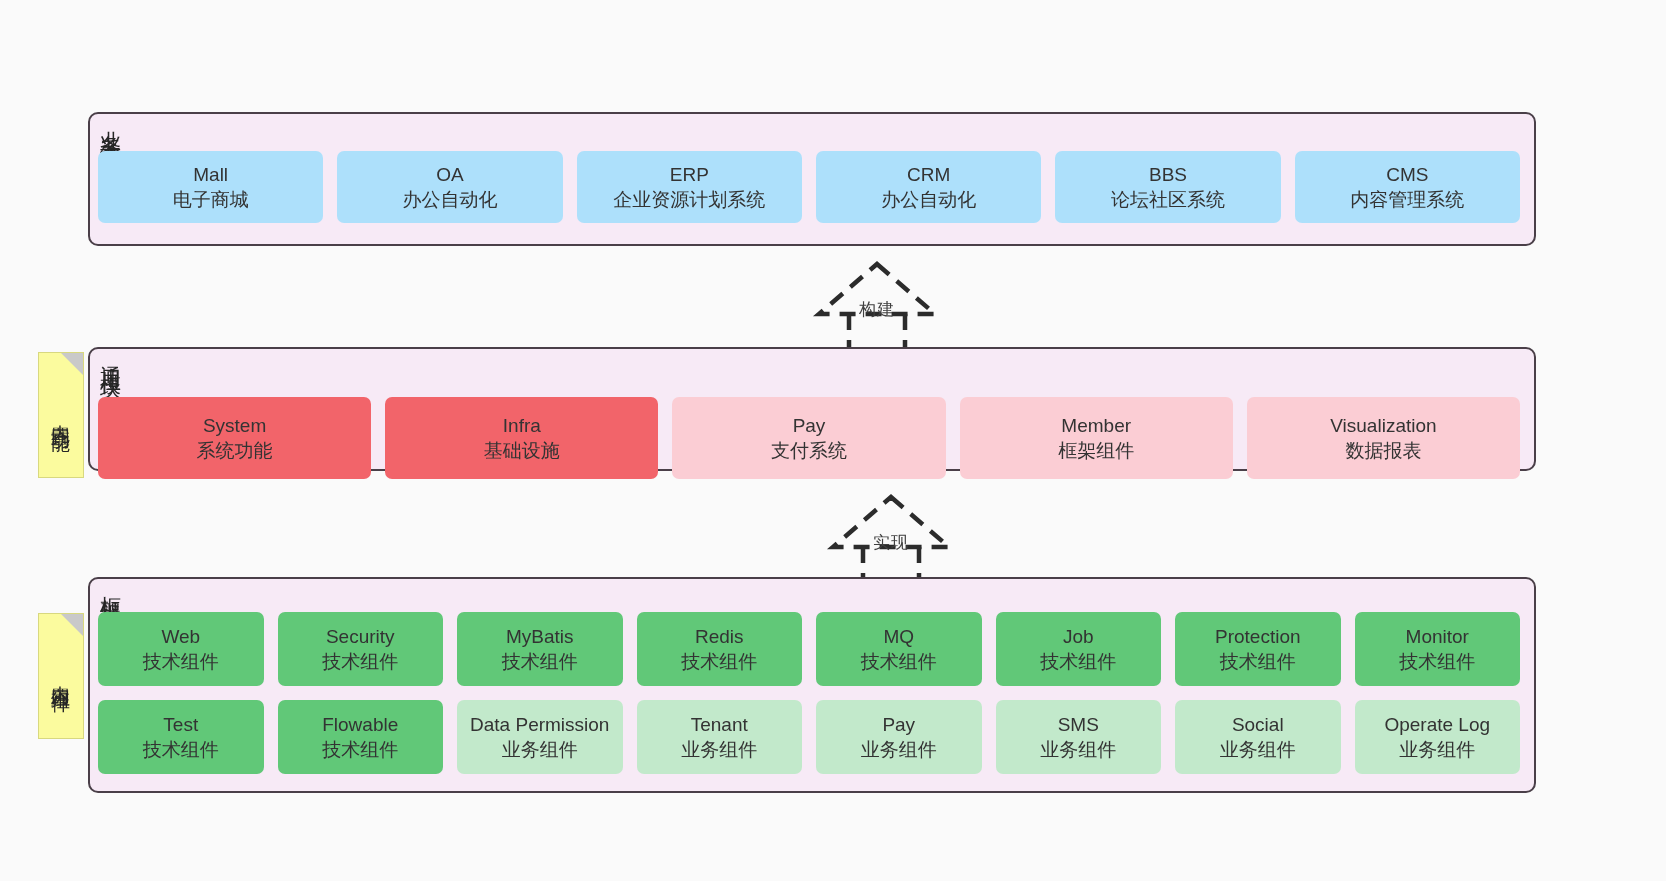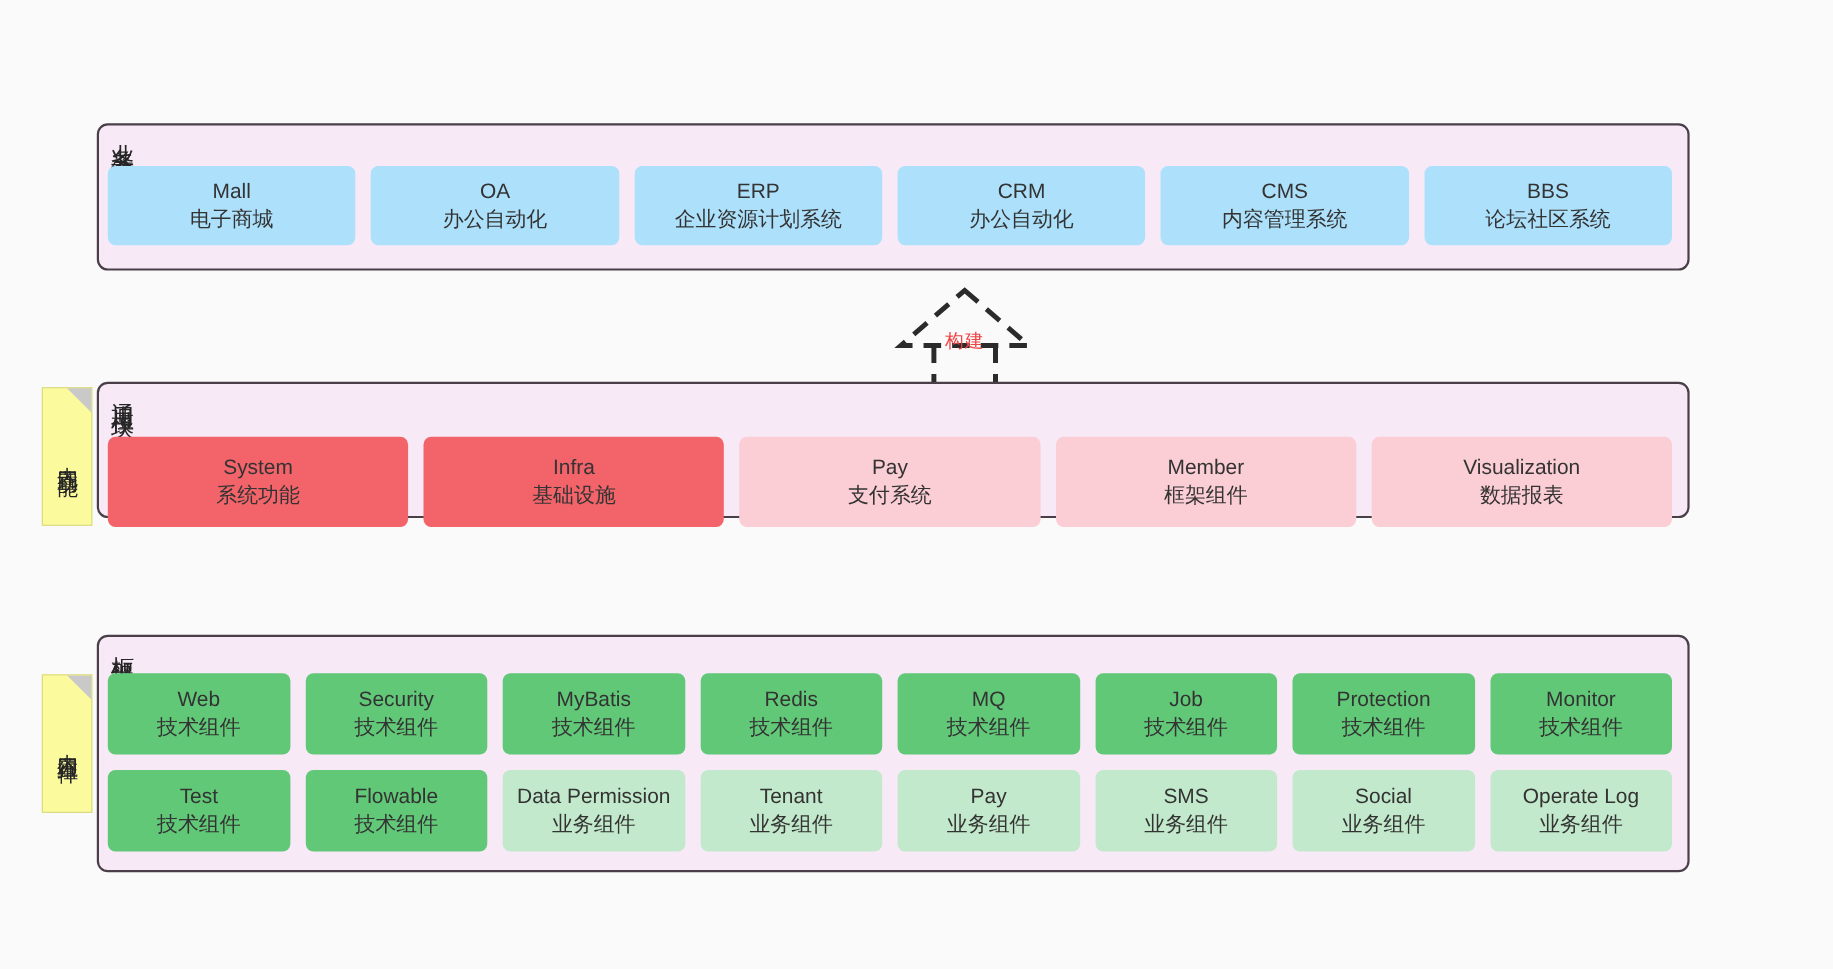--- a/index.html
+++ b/index.html
@@ -116,21 +116,21 @@
     height: 96px;
     pointer-events: none;
   }
   .gen-arrow svg { display: block; width: 100%; height: 100%; }
   .gen-label {
     position: absolute;
     left: 50%;
     top: 40px;
     transform: translateX(-50%);
     font-size: 17px;
-    color: #ef4444;
+    color: #404040;
     background: transparent;
     white-space: nowrap;
     letter-spacing: 1px;
     text-align: right;
   }
 </style>
 </head>
 <body>
 
 <div id="canvas">
@@ -148,26 +148,26 @@
       </div>
       <div class="card blue">
         <span class="t-en">ERP</span>
         <span class="t-cn">企业资源计划系统</span>
       </div>
       <div class="card blue">
         <span class="t-en">CRM</span>
         <span class="t-cn">办公自动化</span>
       </div>
       <div class="card blue">
+        <span class="t-en">BBS</span>
+        <span class="t-cn">论坛社区系统</span>
+      </div>
+      <div class="card blue">
         <span class="t-en">CMS</span>
         <span class="t-cn">内容管理系统</span>
-      </div>
-      <div class="card blue">
-        <span class="t-en">BBS</span>
-        <span class="t-cn">论坛社区系统</span>
       </div>
     </div>
   </div>
 
   <div class="gen-arrow" style="left:797px; top:258px;">
     <svg viewBox="0 0 160 96" xmlns="http://www.w3.org/2000/svg">
       <path d="M 80 6 L 138 56 L 22 56 Z" fill="none" stroke="#2b2b2b" stroke-width="4.5" stroke-dasharray="16 10" stroke-linecap="butt"></path>
       <path d="M 52 56 L 52 94 M 108 56 L 108 94 M 52 94 L 108 94" fill="none" stroke="#2b2b2b" stroke-width="4.5" stroke-dasharray="16 10" stroke-linecap="butt"></path>
     </svg>
     <span class="gen-label">构建</span>
@@ -196,20 +196,27 @@
         <span class="t-en">Member</span>
         <span class="t-cn">框架组件</span>
       </div>
       <div class="card pink">
         <span class="t-en">Visualization</span>
         <span class="t-cn">数据报表</span>
       </div>
     </div>
   </div>
 
+  <div class="gen-arrow" style="left:811px; top:491px;">
+    <svg viewBox="0 0 160 96" xmlns="http://www.w3.org/2000/svg">
+      <path d="M 80 6 L 138 56 L 22 56 Z" fill="none" stroke="#2b2b2b" stroke-width="4.5" stroke-dasharray="16 10" stroke-linecap="butt"></path>
+      <path d="M 52 56 L 52 94 M 108 56 L 108 94 M 52 94 L 108 94" fill="none" stroke="#2b2b2b" stroke-width="4.5" stroke-dasharray="16 10" stroke-linecap="butt"></path>
+    </svg>
+    <span class="gen-label">实现</span>
+  </div>
 
   <div class="note" style="left:38px; top:613px; width:46px; height:126px;">
     <span>内置组件</span>
   </div>
 
   <div class="layer" style="left:88px; top:577px; width:1448px; height:216px;">
     <div class="layer-title">框架组件</div>
     <div class="layer-body two-rows">
 
       <div class="row">

